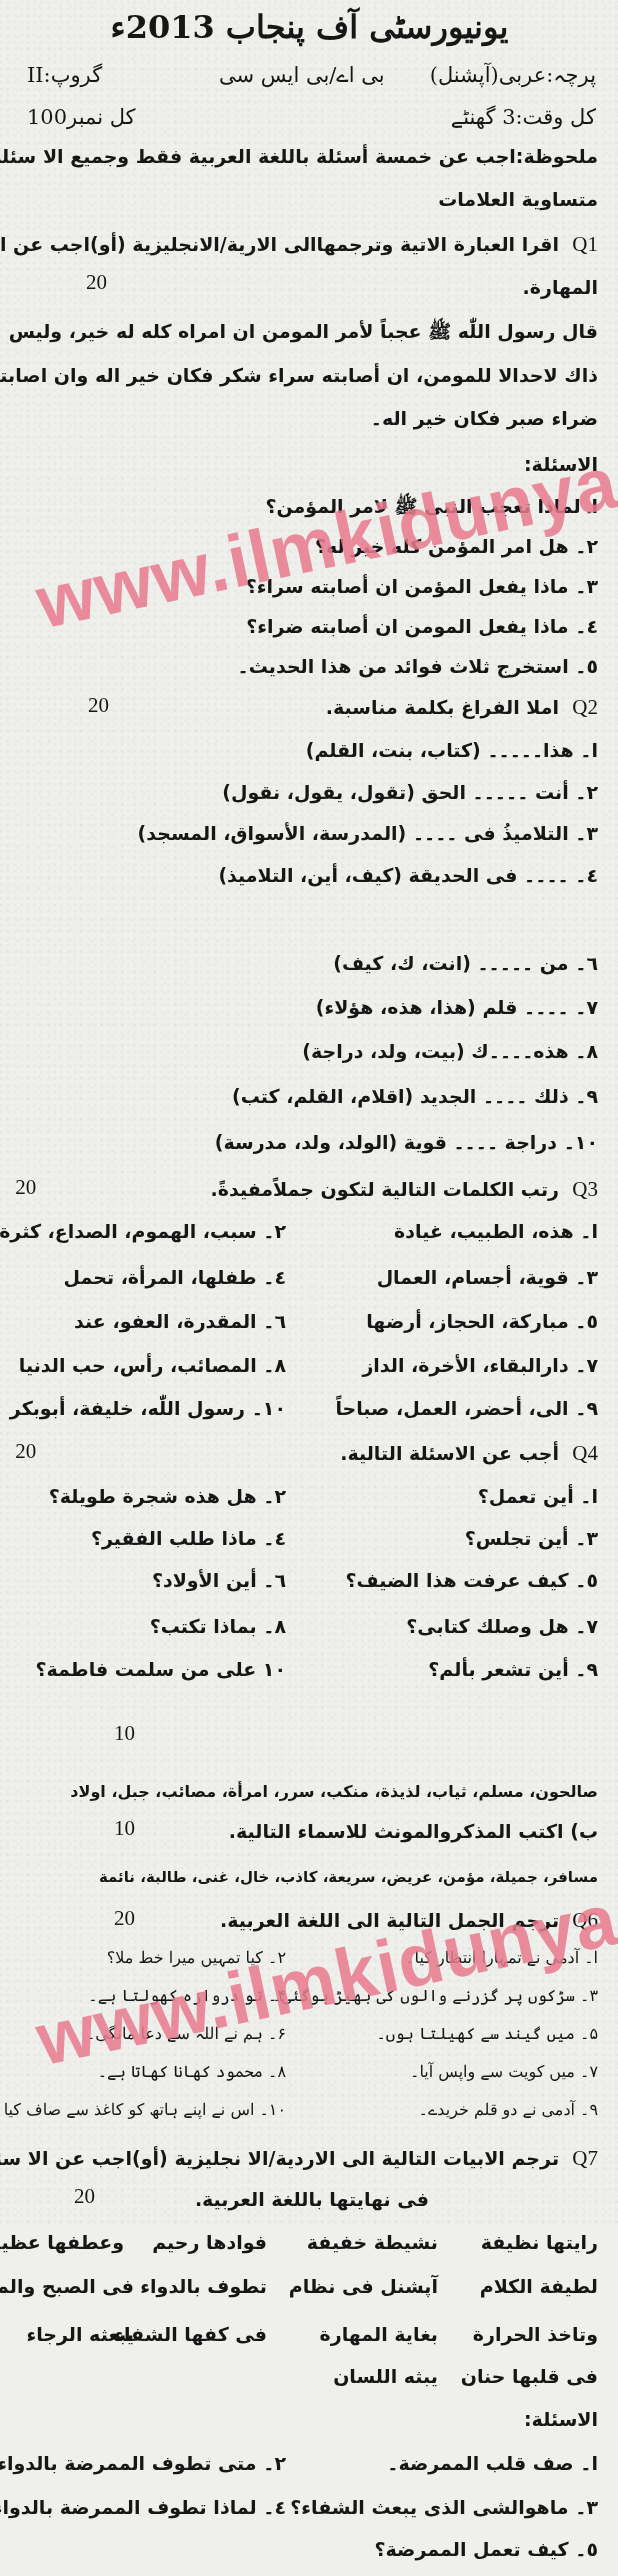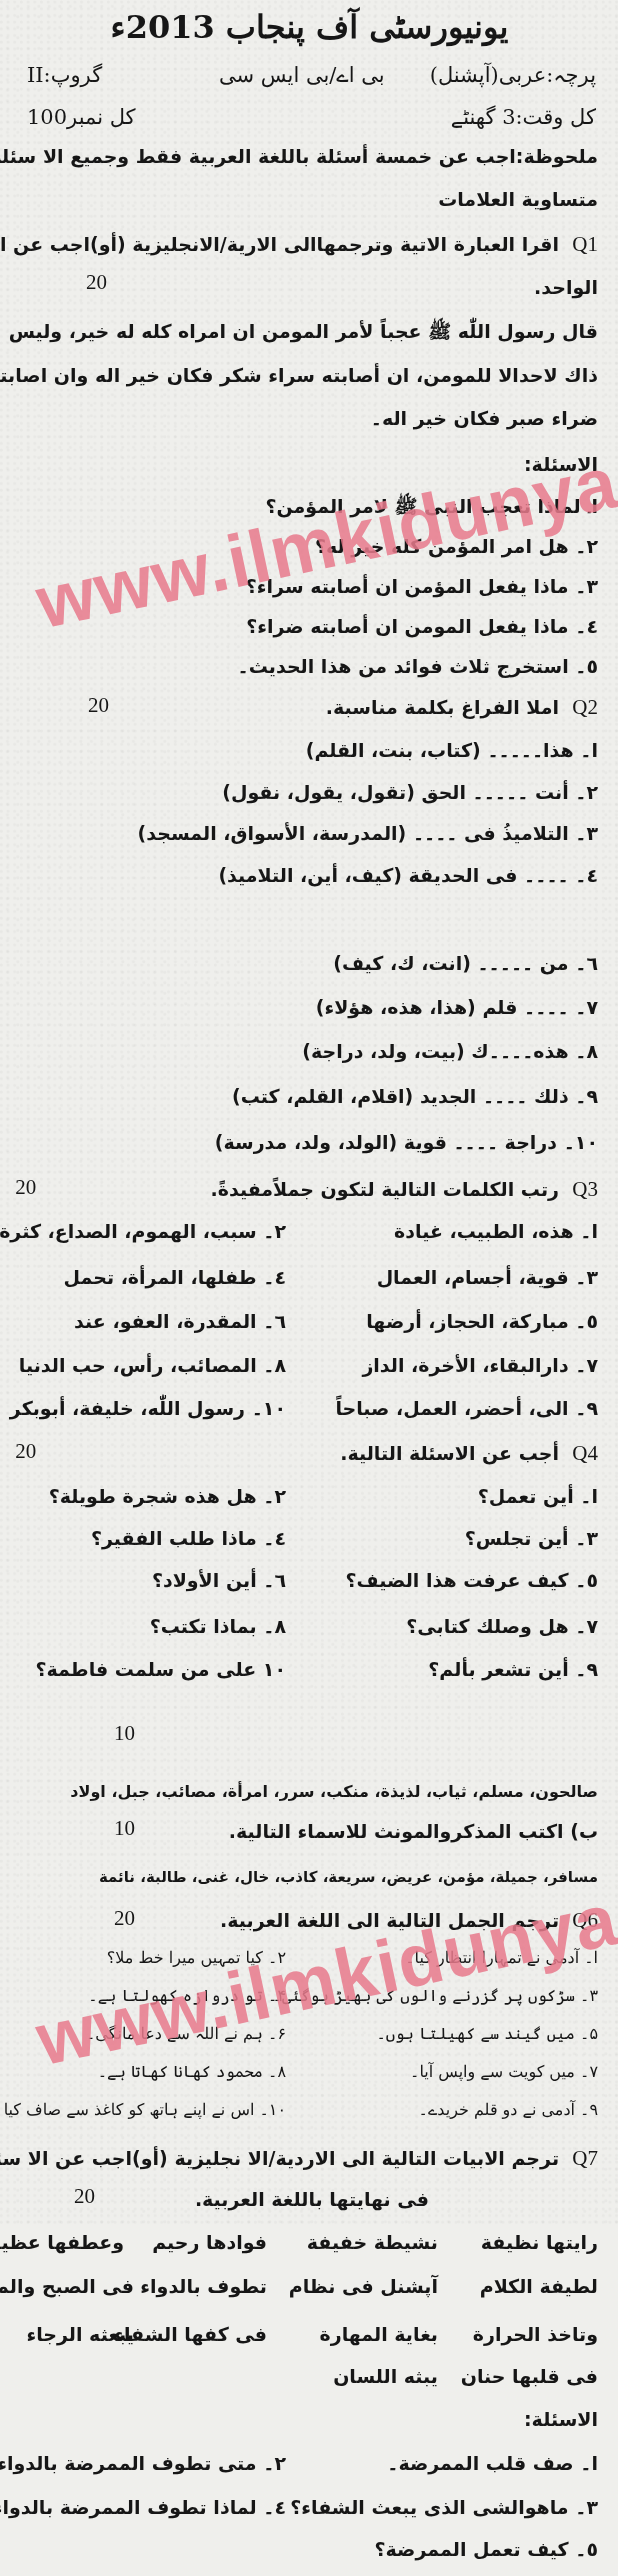--- a/index.html
+++ b/index.html
@@ -33,21 +33,21 @@
   <div class="line hdr" style="left:27px;top:63px;">گروپ:II</div>
   <div class="line hdr" style="right:23px;top:105px;">کل وقت:3 گھنٹے</div>
   <div class="line hdr" style="left:27px;top:105px;">کل نمبر100</div>
 
   <div class="line ar" style="right:21px;top:145px;">ملحوظة:اجب عن خمسة أسئلة باللغة العربية فقط وجميع الا سئلة</div>
   <div class="line ar" style="right:21px;top:188px;">متساوية العلامات</div>
 
   <div class="line ar" style="right:21px;top:232px;">
     <span class="qlabel">Q1</span><span>اقرا العبارة الاتية وترجمهاالى الارية/الانجليزية (أو)اجب عن الاسئلة فى</span>
   </div>
-  <div class="line ar" style="right:21px;top:276px;">الواحد.</div>
+  <div class="line ar" style="right:21px;top:276px;">المهارة.</div>
   <div class="num" style="left:86px;top:270px;">20</div>
   <div class="line ar" style="right:21px;top:320px;">قال رسول اللّٰه ﷺ عجباً لأمر المومن ان امراه كله له خير، وليس</div>
   <div class="line ar" style="right:21px;top:364px;">ذاك لاحدالا للمومن، ان أصابته سراء شكر فكان خير اله وان اصابته</div>
   <div class="line ar" style="right:21px;top:407px;">ضراء صبر فكان خير اله۔</div>
   <div class="line ar" style="right:21px;top:453px;">الاسئلة:</div>
   <div class="line ar" style="right:21px;top:495px;">ا۔ لماذا تعجب النبى ﷺ لامر المؤمن؟</div>
   <div class="line ar" style="right:21px;top:535px;">٢۔ هل امر المؤمن كله خير له؟</div>
   <div class="line ar" style="right:21px;top:575px;">٣۔ ماذا يفعل المؤمن ان أصابته سراء؟</div>
   <div class="line ar" style="right:21px;top:615px;">٤۔ ماذا يفعل المومن ان أصابته ضراء؟</div>
   <div class="line ar" style="right:21px;top:655px;">٥۔ استخرج ثلاث فوائد من هذا الحديث۔</div>

